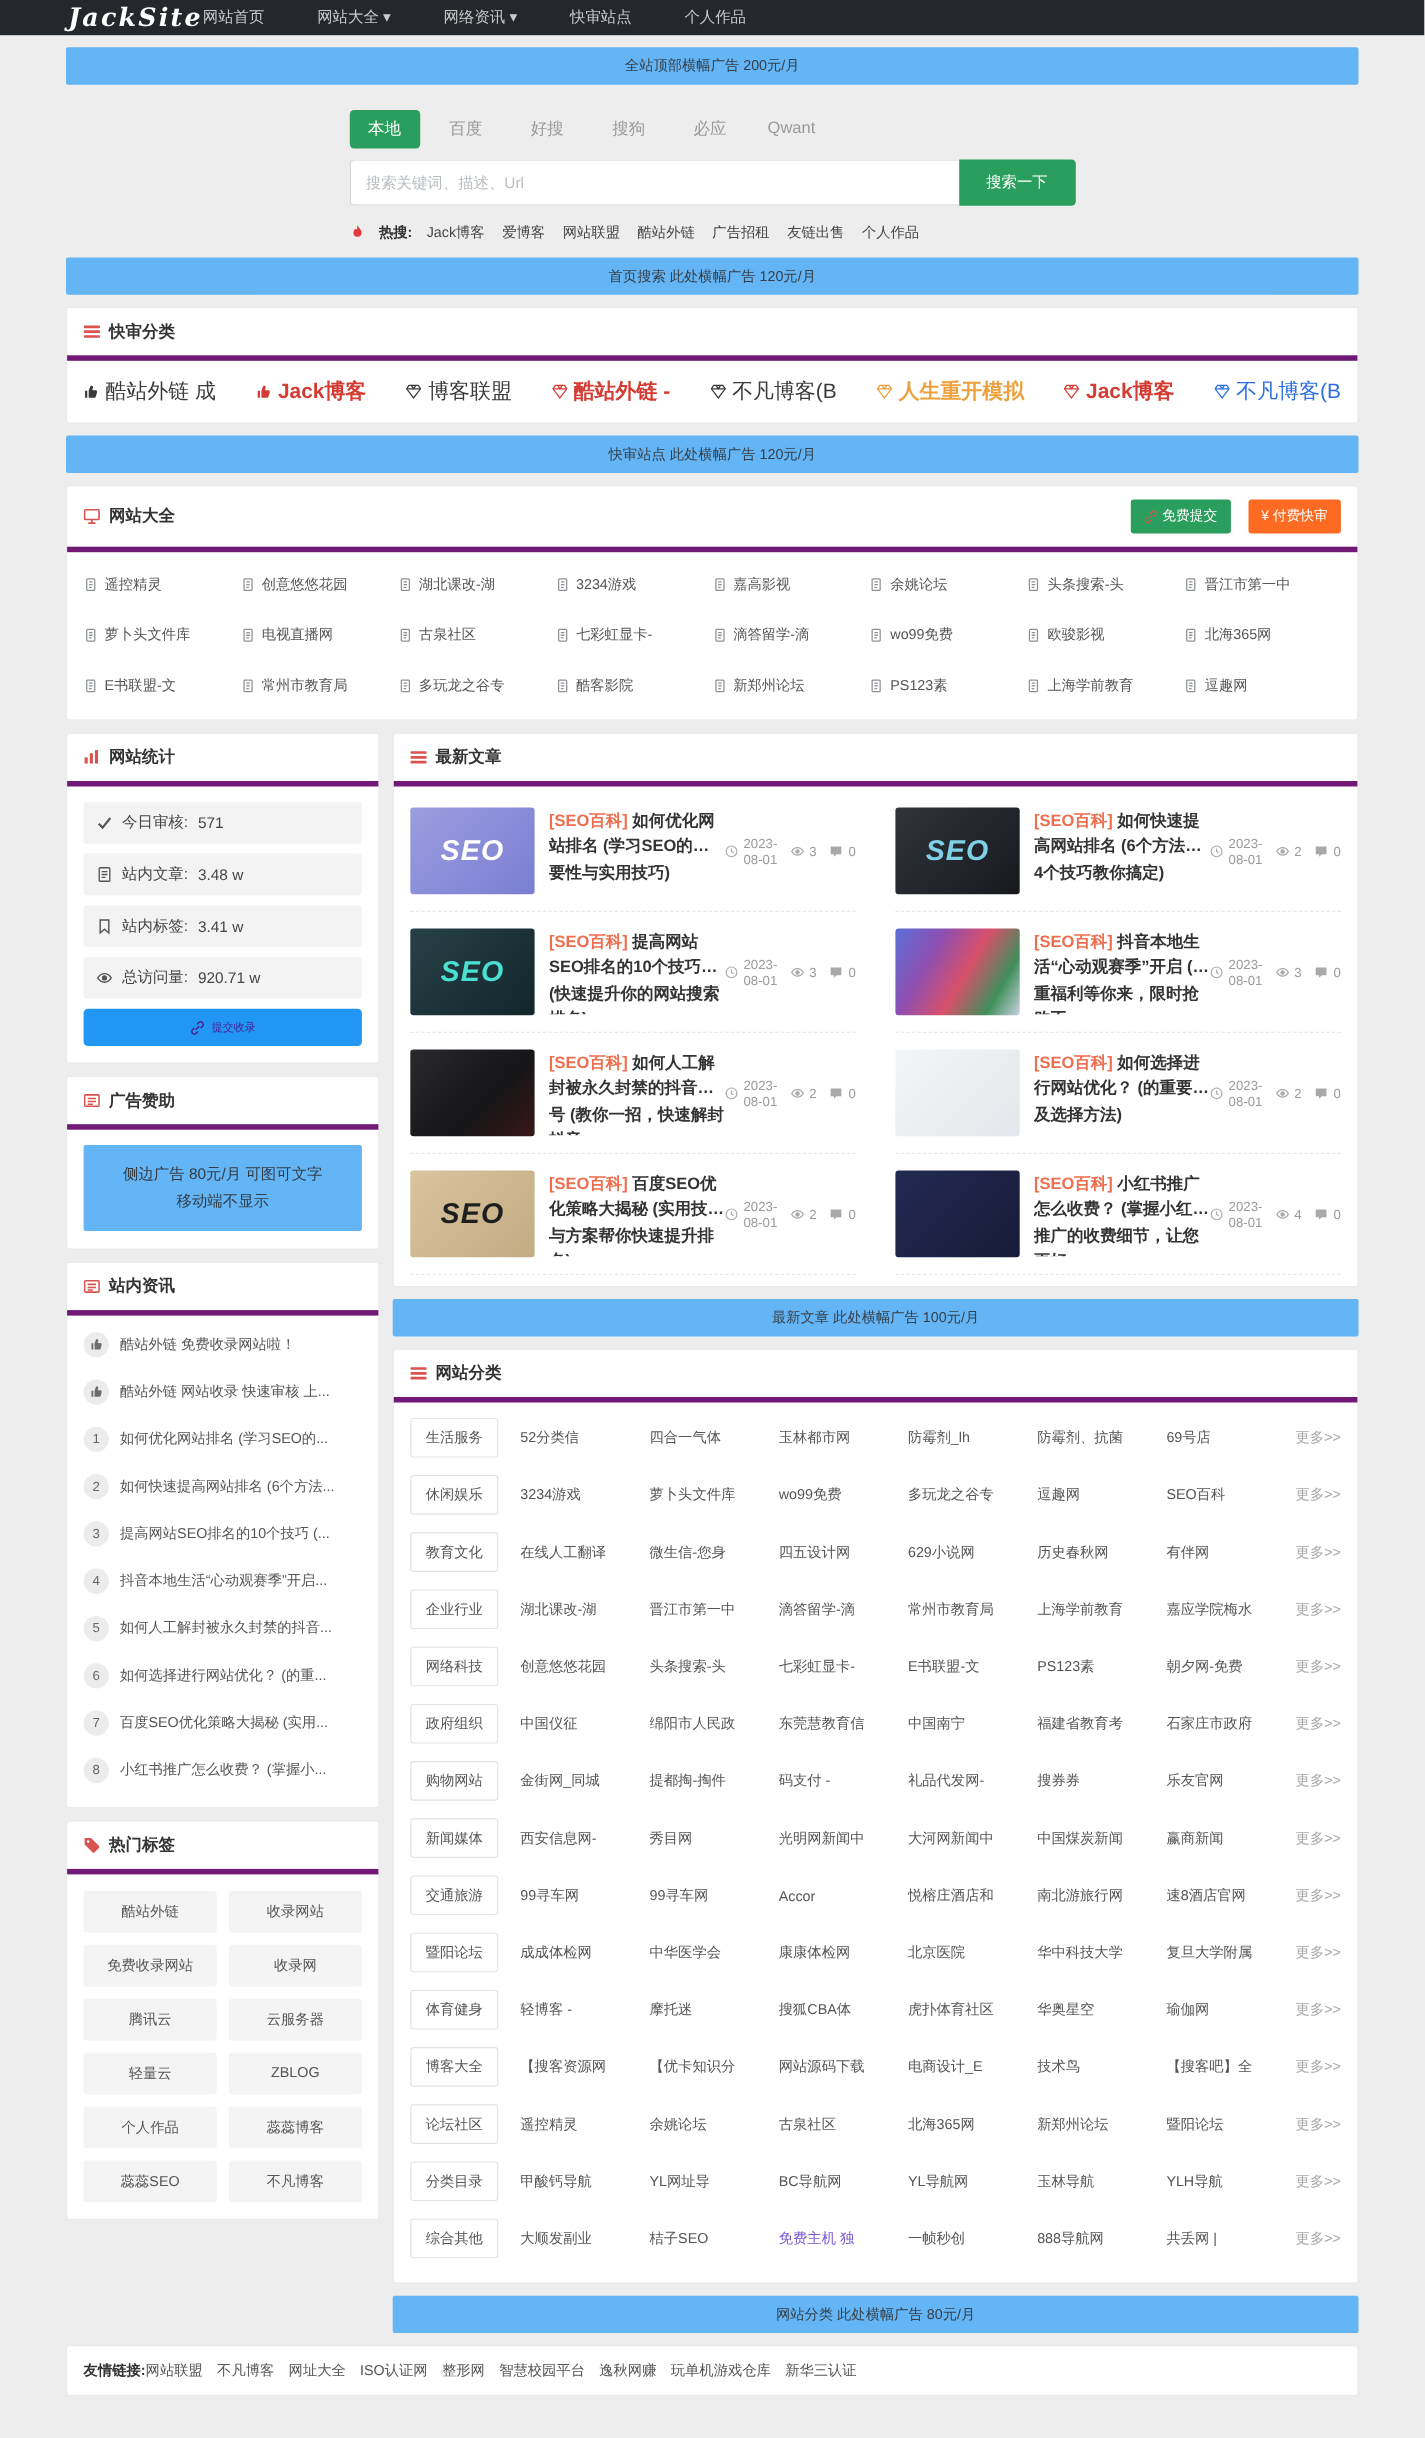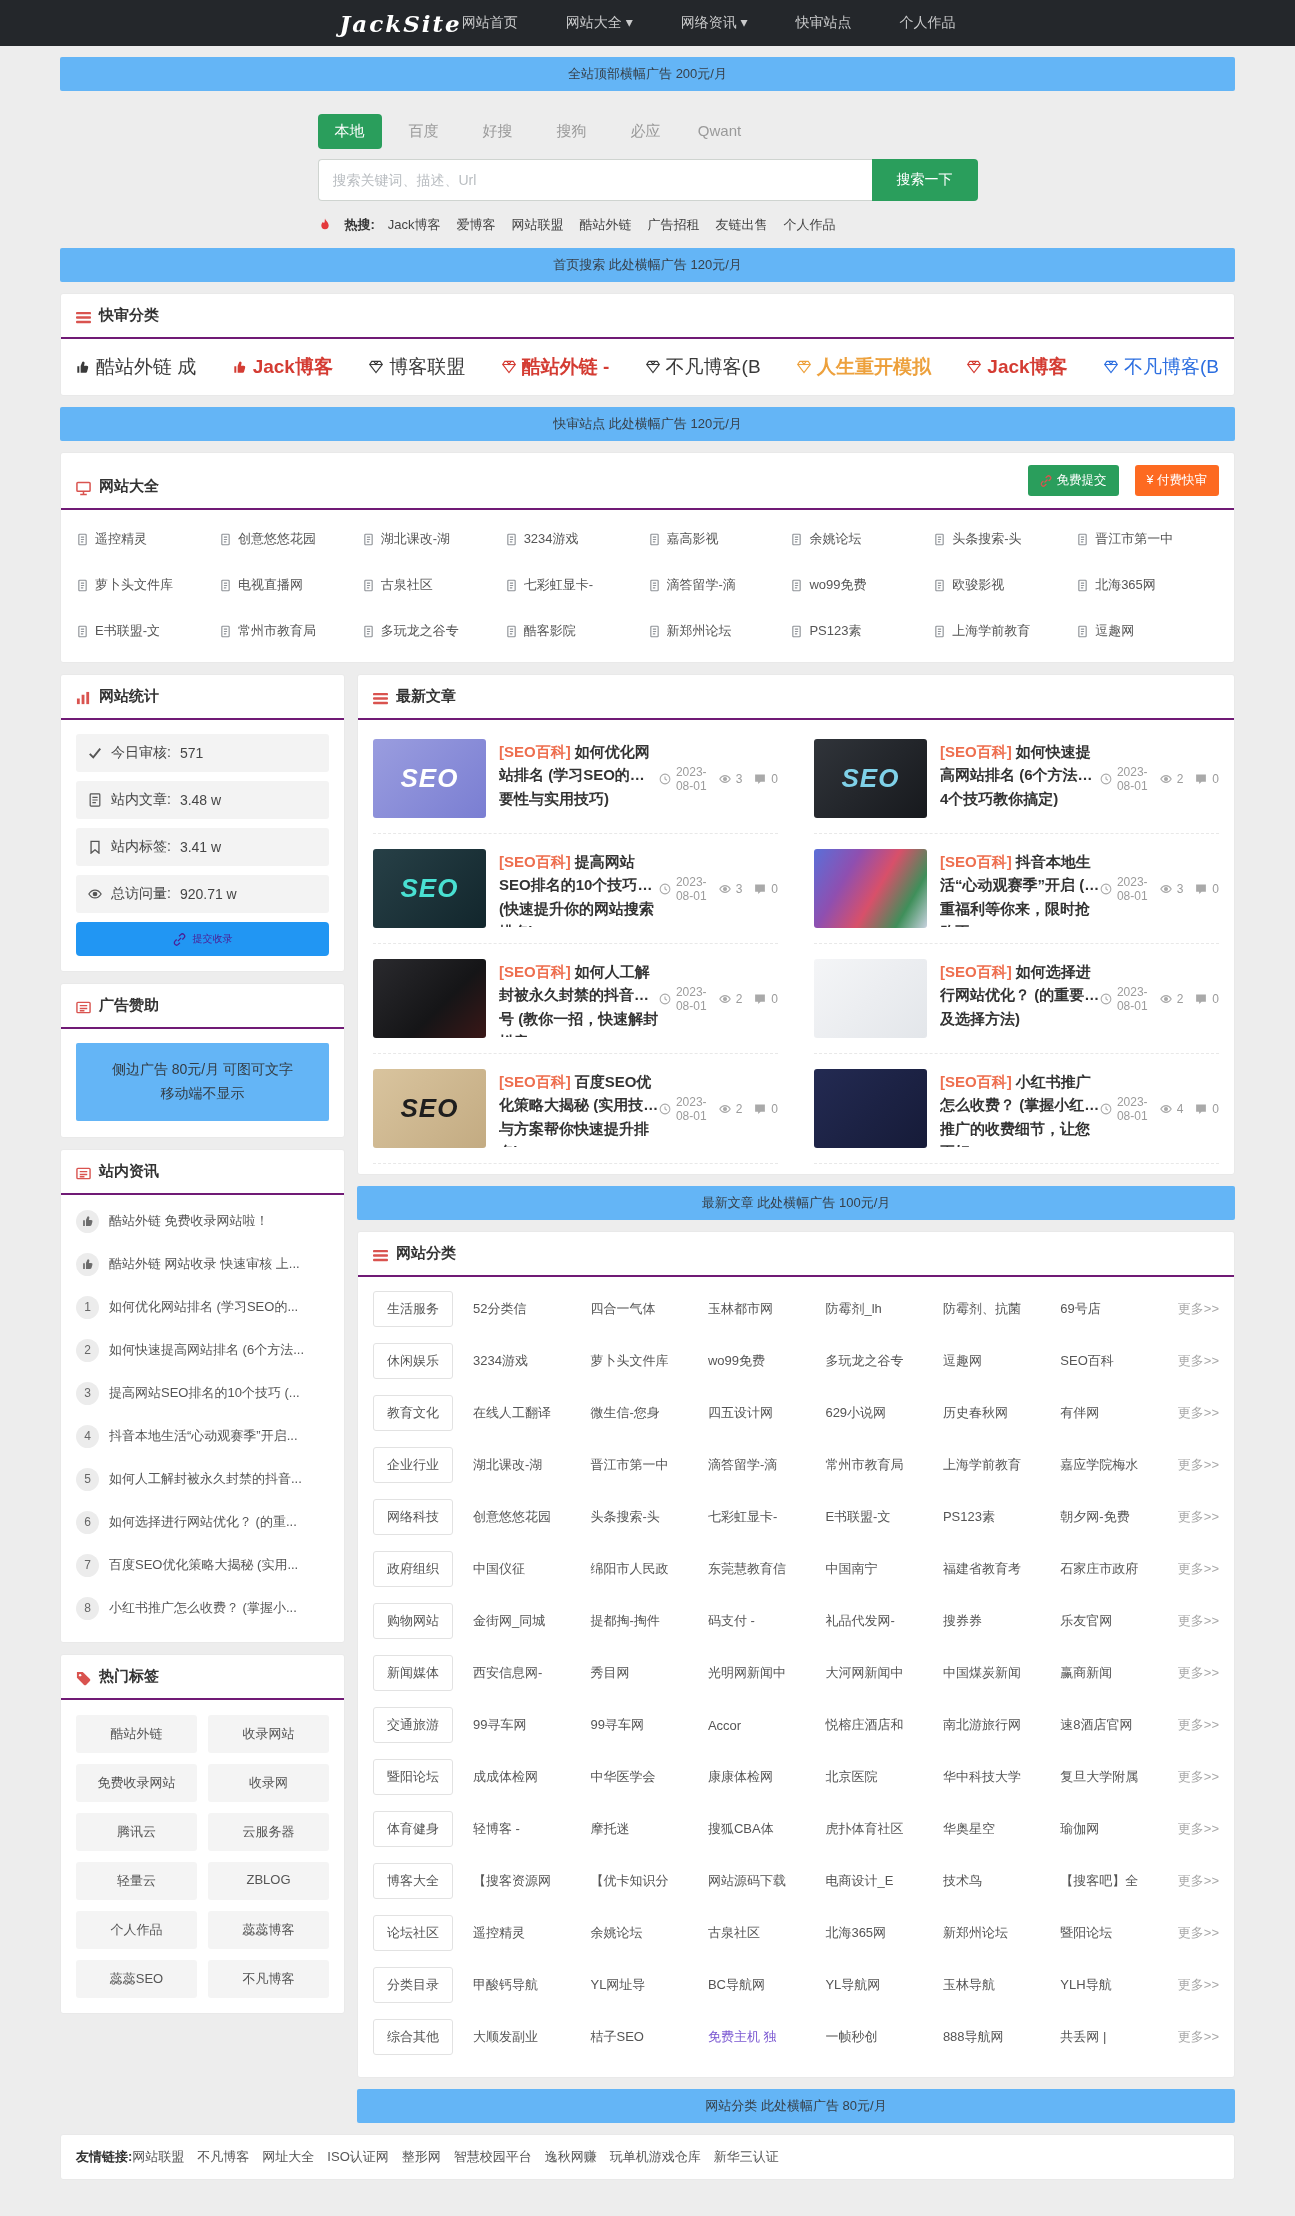--- a/index.html
+++ b/index.html
@@ -1,41 +1,41 @@
 <!DOCTYPE html>
 <html><head>
 <meta charset="utf-8">
 <style>
   *{box-sizing:border-box;margin:0;padding:0}
   body{background:#ededed;font-family:"Liberation Sans","DejaVu Sans",sans-serif;color:#333;width:1295px}
   a{text-decoration:none;color:inherit;cursor:pointer}
   .ic{width:14px;height:14px;flex:none;display:inline-flex}
   .ic svg{width:100%;height:100%;display:block}
   
-  .hdr{background:#24272b;height:46px;display:flex;align-items:center;justify-content:center;padding:0 62px}
+  .hdr{background:#24272b;height:32px;display:flex;align-items:center;justify-content:flex-start;padding:0 62px}
   .logo{color:#fff;font-family:"DejaVu Serif",serif;font-style:italic;font-weight:bold;font-size:23px;letter-spacing:2px}
   .nav{display:flex;gap:48px}
   .nav a{color:#c9cacb;font-size:14px}
   .wrap{width:1175px;margin:0 auto}
   
   .banner{background:#64b5f6;color:#36404a;text-align:center;font-size:13px;padding:8px 0;margin:11px 0;border-radius:2px}
   
   .search{width:660px;margin:6px auto 2px;padding-top:12px}
   .tabs{display:flex;gap:10px}
   .tab{width:64px;text-align:center;padding:8px 0;font-size:15px;color:#9a9a9a;border-radius:4px}
   .tab.active{background:#2a9e5c;color:#fff}
   .sbar{display:flex;margin-top:10px}
   .sbar input{flex:1;height:42px;border:1px solid #cfd4d0;border-right:none;border-radius:4px 0 0 4px;padding:0 14px;font-size:14px;color:#333;outline:none;background:#fff}
   .sbar input::placeholder{color:#b9bdc1}
   .sbar button{width:106px;height:42px;background:#2a9e5c;border:none;color:#fff;font-size:14px;border-radius:0 4px 4px 0;cursor:pointer;font-family:inherit}
   .hot{display:flex;align-items:center;gap:13px;margin:15px 0 14px;font-size:13px;color:#333}
   .hot a{color:#444}
   
   .card{background:#fff;border-radius:3px;margin-bottom:11px;border:1px solid #e9e9e9}
-  .card-h{display:flex;align-items:flex-end;gap:8px;padding:12px 15px;border-bottom:2px solid #701a75;font-size:15px;font-weight:bold;color:#333}
+  .card-h{display:flex;align-items:center;gap:8px;padding:12px 15px;border-bottom:5px solid #701a75;font-size:15px;font-weight:bold;color:#333}
   .card-h .ic{color:#d9534f;width:15px;height:15px}
   .card-h .sp{flex:1}
   .btn{display:inline-flex;align-items:center;gap:5px;color:#fff;font-size:12.5px;font-weight:normal;padding:7px 12px;border-radius:3px}
   .btn.green{background:#2a9e5c}
   .btn.orange{background:#fd6a21}
   
   .qrow{display:flex;justify-content:space-between;align-items:center;padding:15px 15px;font-size:19px}
   .qitem{display:inline-flex;align-items:center;gap:6px}
   .q-thumb,.q-diamond{display:inline-flex;width:14px;height:14px;flex:none}
   .q-thumb svg,.q-diamond svg{width:100%;height:100%}

